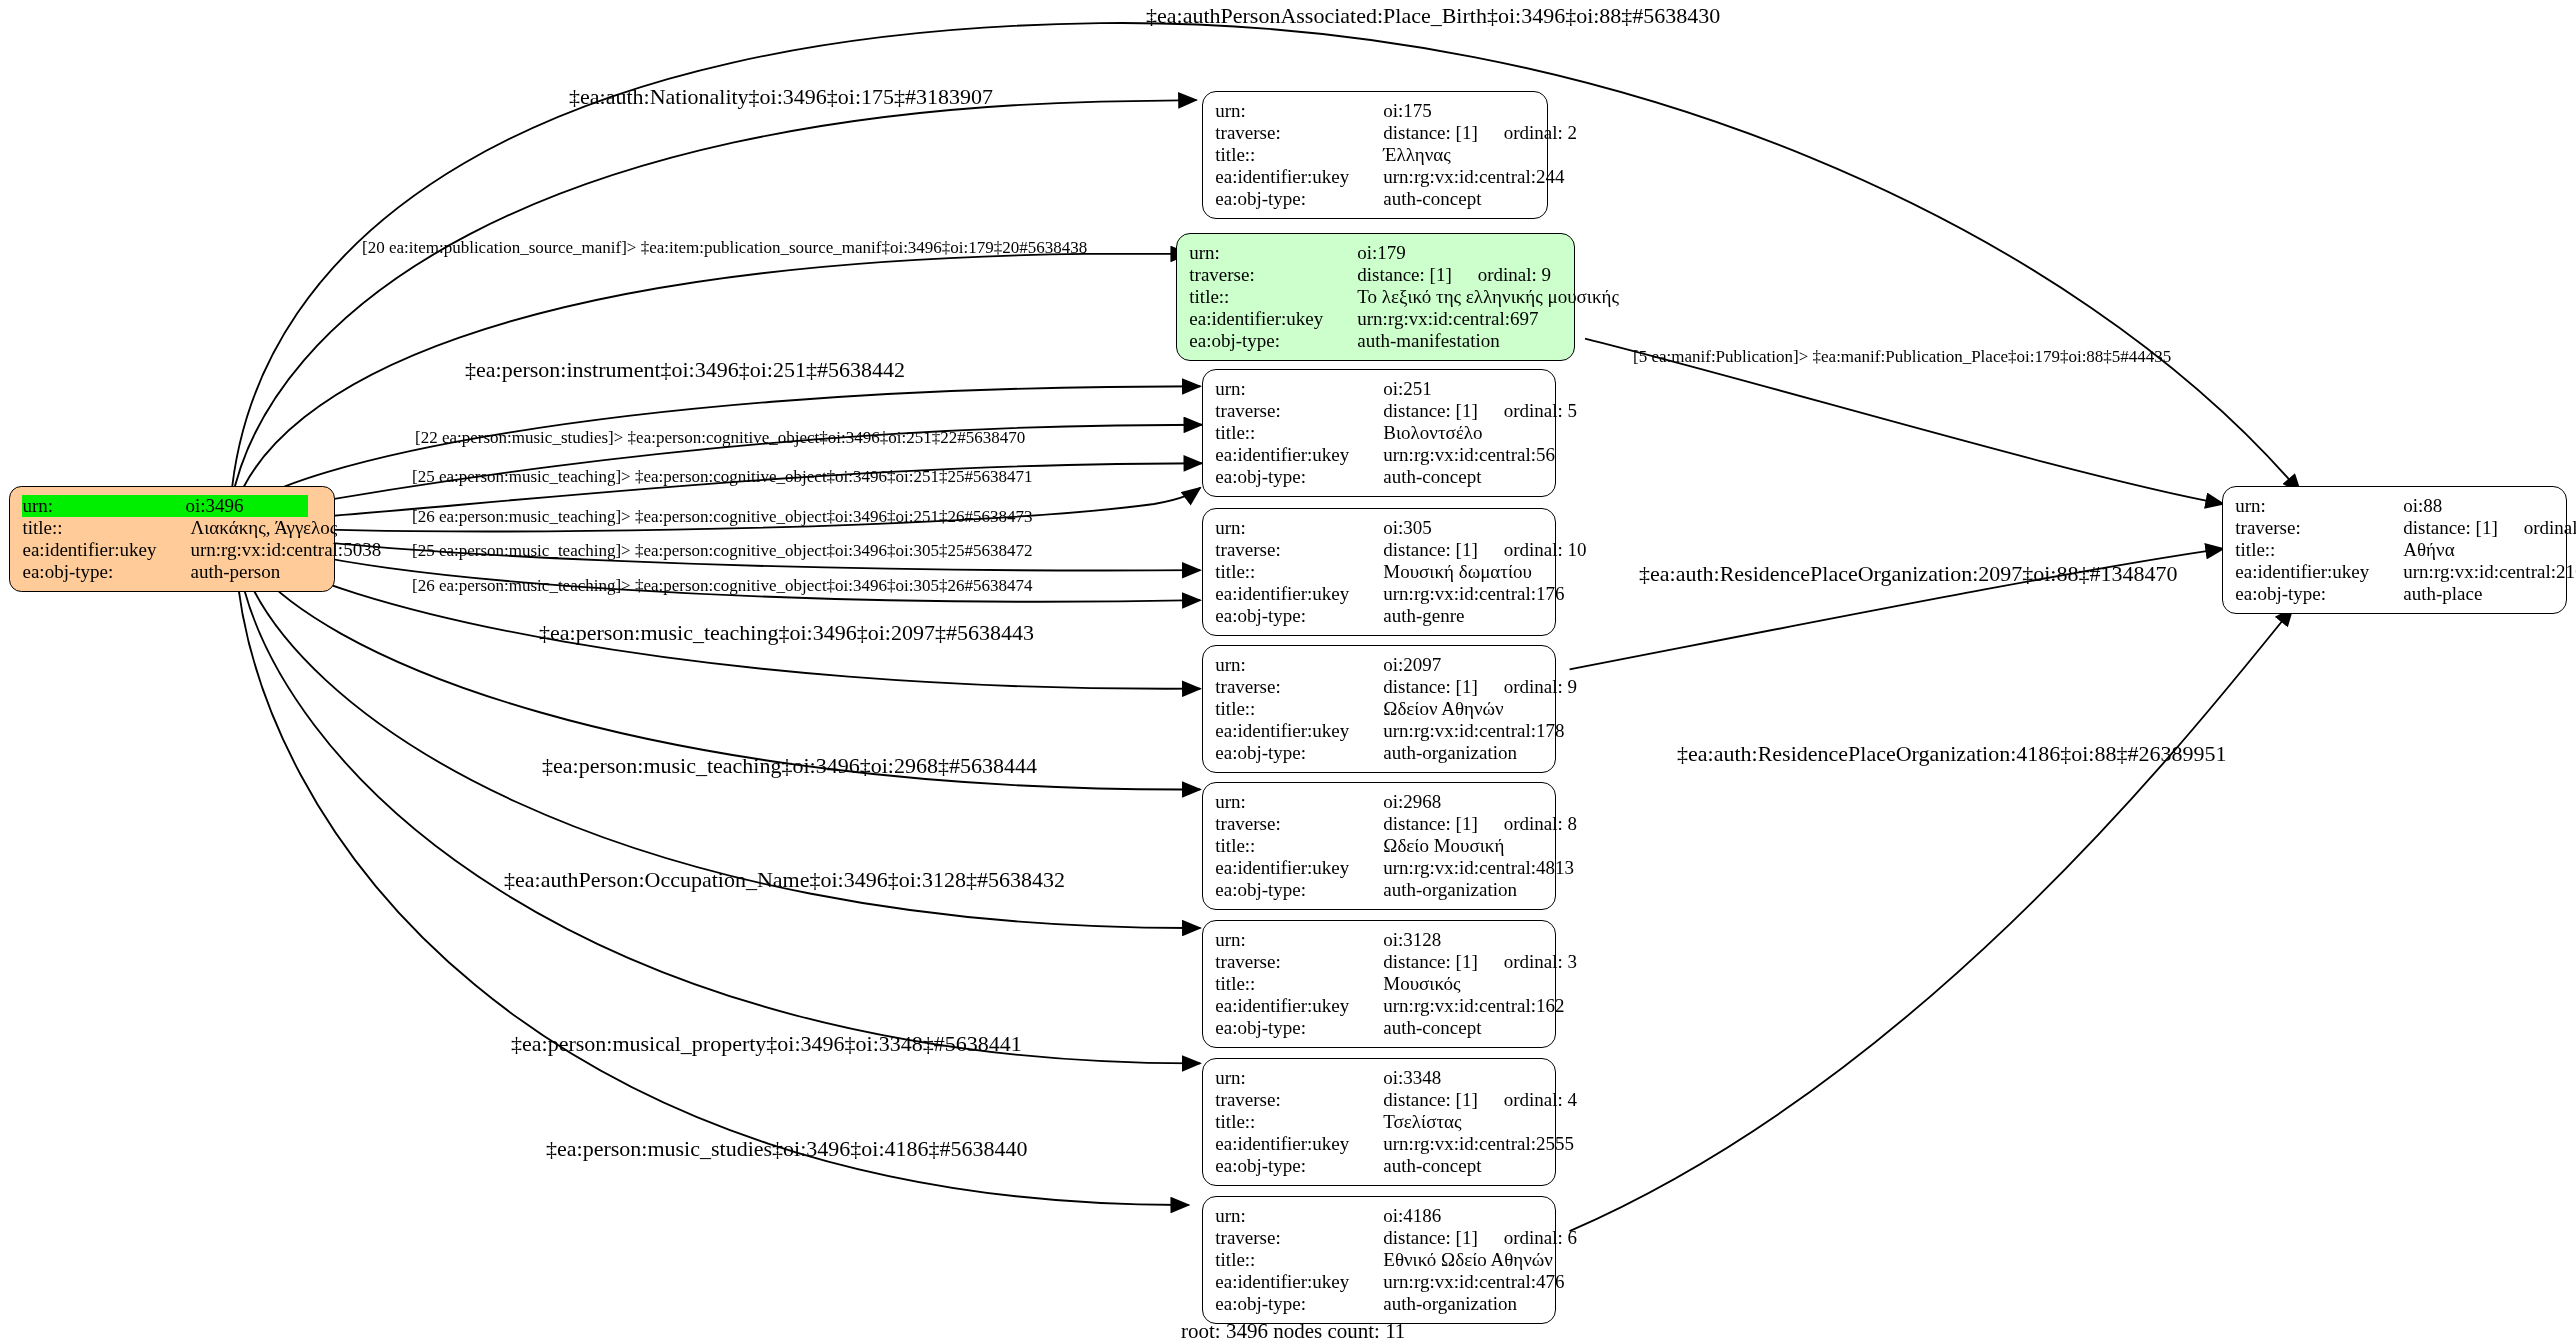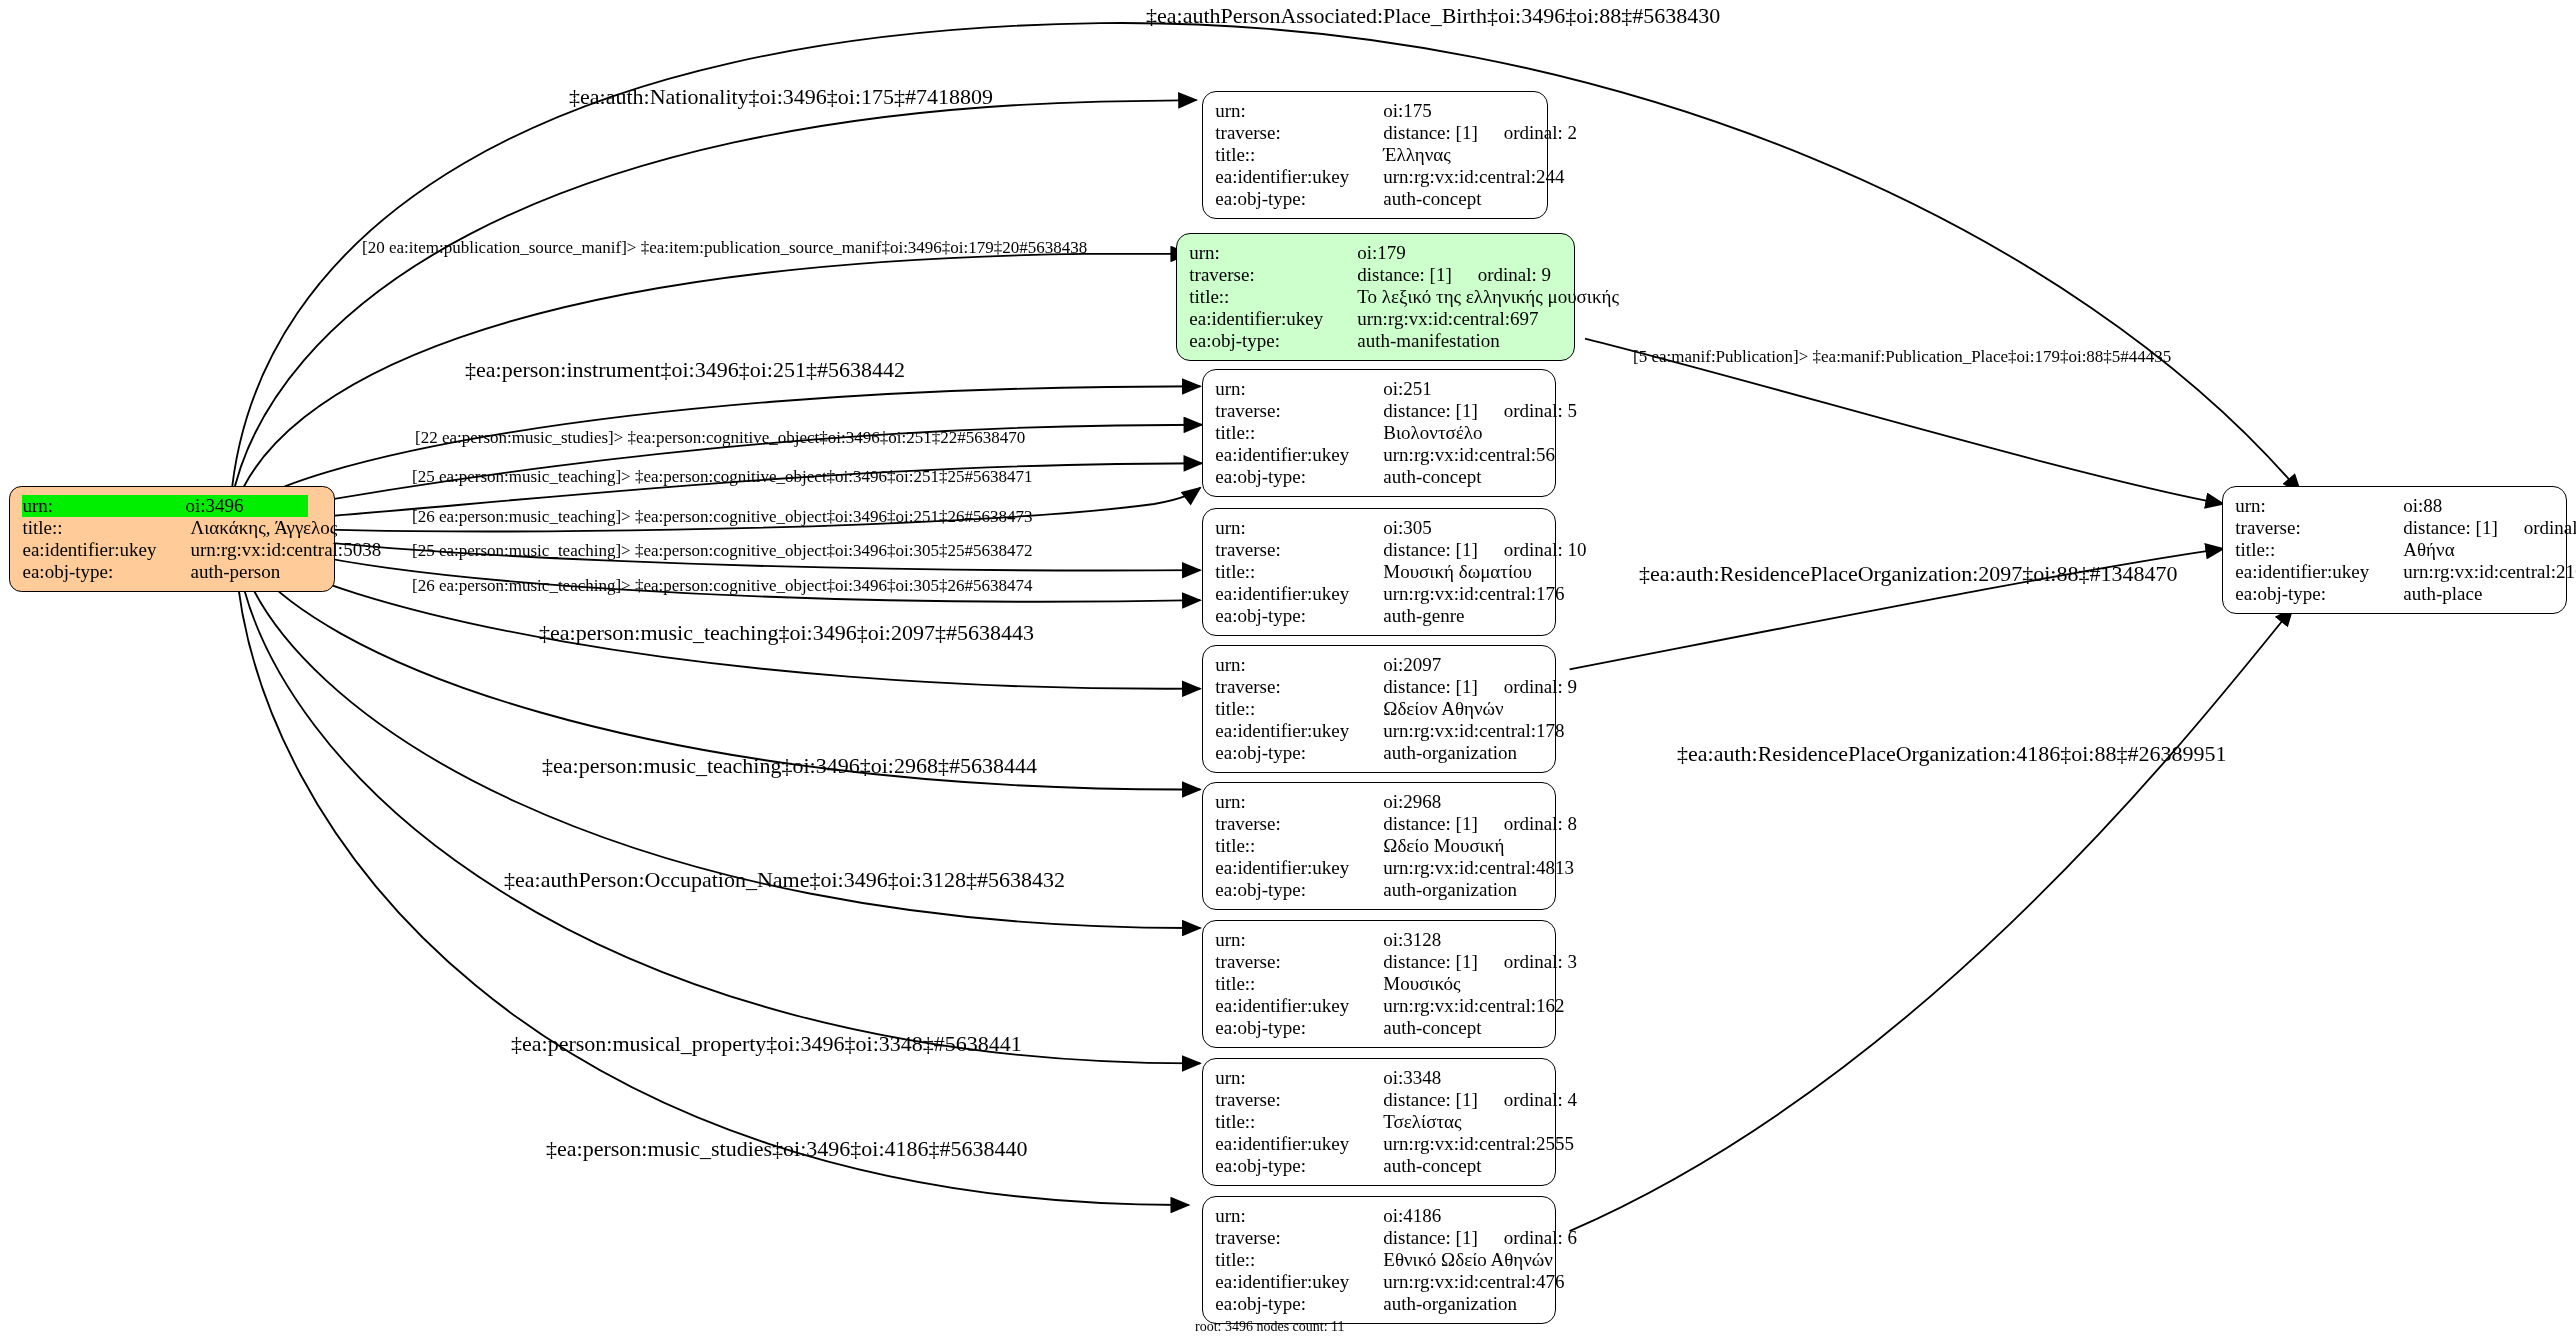--- a/index.html
+++ b/index.html
@@ -70,24 +70,23 @@
     font-size: 22px;
     color: #000000;
     white-space: nowrap;
     line-height: 1;
   }
   .edge-label.small {
     font-size: 17px;
   }
   .footer {
     position: absolute;
-    font-size: 14px;
+    font-size: 21px;
     color: #000;
     white-space: nowrap;
-    margin-left: 14px;
   }
 </style>
 </head>
 <body>
 
 <div id="canvas">
 
   <svg id="edge-layer" viewBox="0 0 3348 1748">
     <defs>
       <marker id="arrow" viewBox="0 0 12 10" refX="11" refY="5" markerWidth="11" markerHeight="9" orient="auto-start-reverse">
@@ -358,21 +357,21 @@
       <span class="k">ea:identifier:ukey</span>
       <span class="v">urn:rg:vx:id:central:216</span>
     </div>
     <div class="row">
       <span class="k">ea:obj-type:</span>
       <span class="v">auth-place</span>
     </div>
   </div>
 
   <div class="edge-label" style="left:1146px; top:4.6px;">‡ea:authPersonAssociated:Place_Birth‡oi:3496‡oi:88‡#5638430</div>
-  <div class="edge-label" style="left:569px; top:86px;">‡ea:auth:Nationality‡oi:3496‡oi:175‡#7418809</div>
+  <div class="edge-label" style="left:569px; top:86px;">‡ea:auth:Nationality‡oi:3496‡oi:175‡#3183907</div>
   <div class="edge-label small" style="left:362px; top:239px;">[20 ea:item:publication_source_manif]&gt; ‡ea:item:publication_source_manif‡oi:3496‡oi:179‡20#5638438</div>
   <div class="edge-label" style="left:465px; top:359px;">‡ea:person:instrument‡oi:3496‡oi:251‡#5638442</div>
   <div class="edge-label small" style="left:415px; top:429px;">[22 ea:person:music_studies]&gt; ‡ea:person:cognitive_object‡oi:3496‡oi:251‡22#5638470</div>
   <div class="edge-label small" style="left:412px; top:468px;">[25 ea:person:music_teaching]&gt; ‡ea:person:cognitive_object‡oi:3496‡oi:251‡25#5638471</div>
   <div class="edge-label small" style="left:412px; top:508px;">[26 ea:person:music_teaching]&gt; ‡ea:person:cognitive_object‡oi:3496‡oi:251‡26#5638473</div>
   <div class="edge-label small" style="left:412px; top:542px;">[25 ea:person:music_teaching]&gt; ‡ea:person:cognitive_object‡oi:3496‡oi:305‡25#5638472</div>
   <div class="edge-label small" style="left:412px; top:577px;">[26 ea:person:music_teaching]&gt; ‡ea:person:cognitive_object‡oi:3496‡oi:305‡26#5638474</div>
   <div class="edge-label" style="left:539px; top:622px;">‡ea:person:music_teaching‡oi:3496‡oi:2097‡#5638443</div>
   <div class="edge-label" style="left:542px; top:723px;margin-top:32px;">‡ea:person:music_teaching‡oi:3496‡oi:2968‡#5638444</div>
   <div class="edge-label" style="left:504px; top:869px;">‡ea:authPerson:Occupation_Name‡oi:3496‡oi:3128‡#5638432</div>

